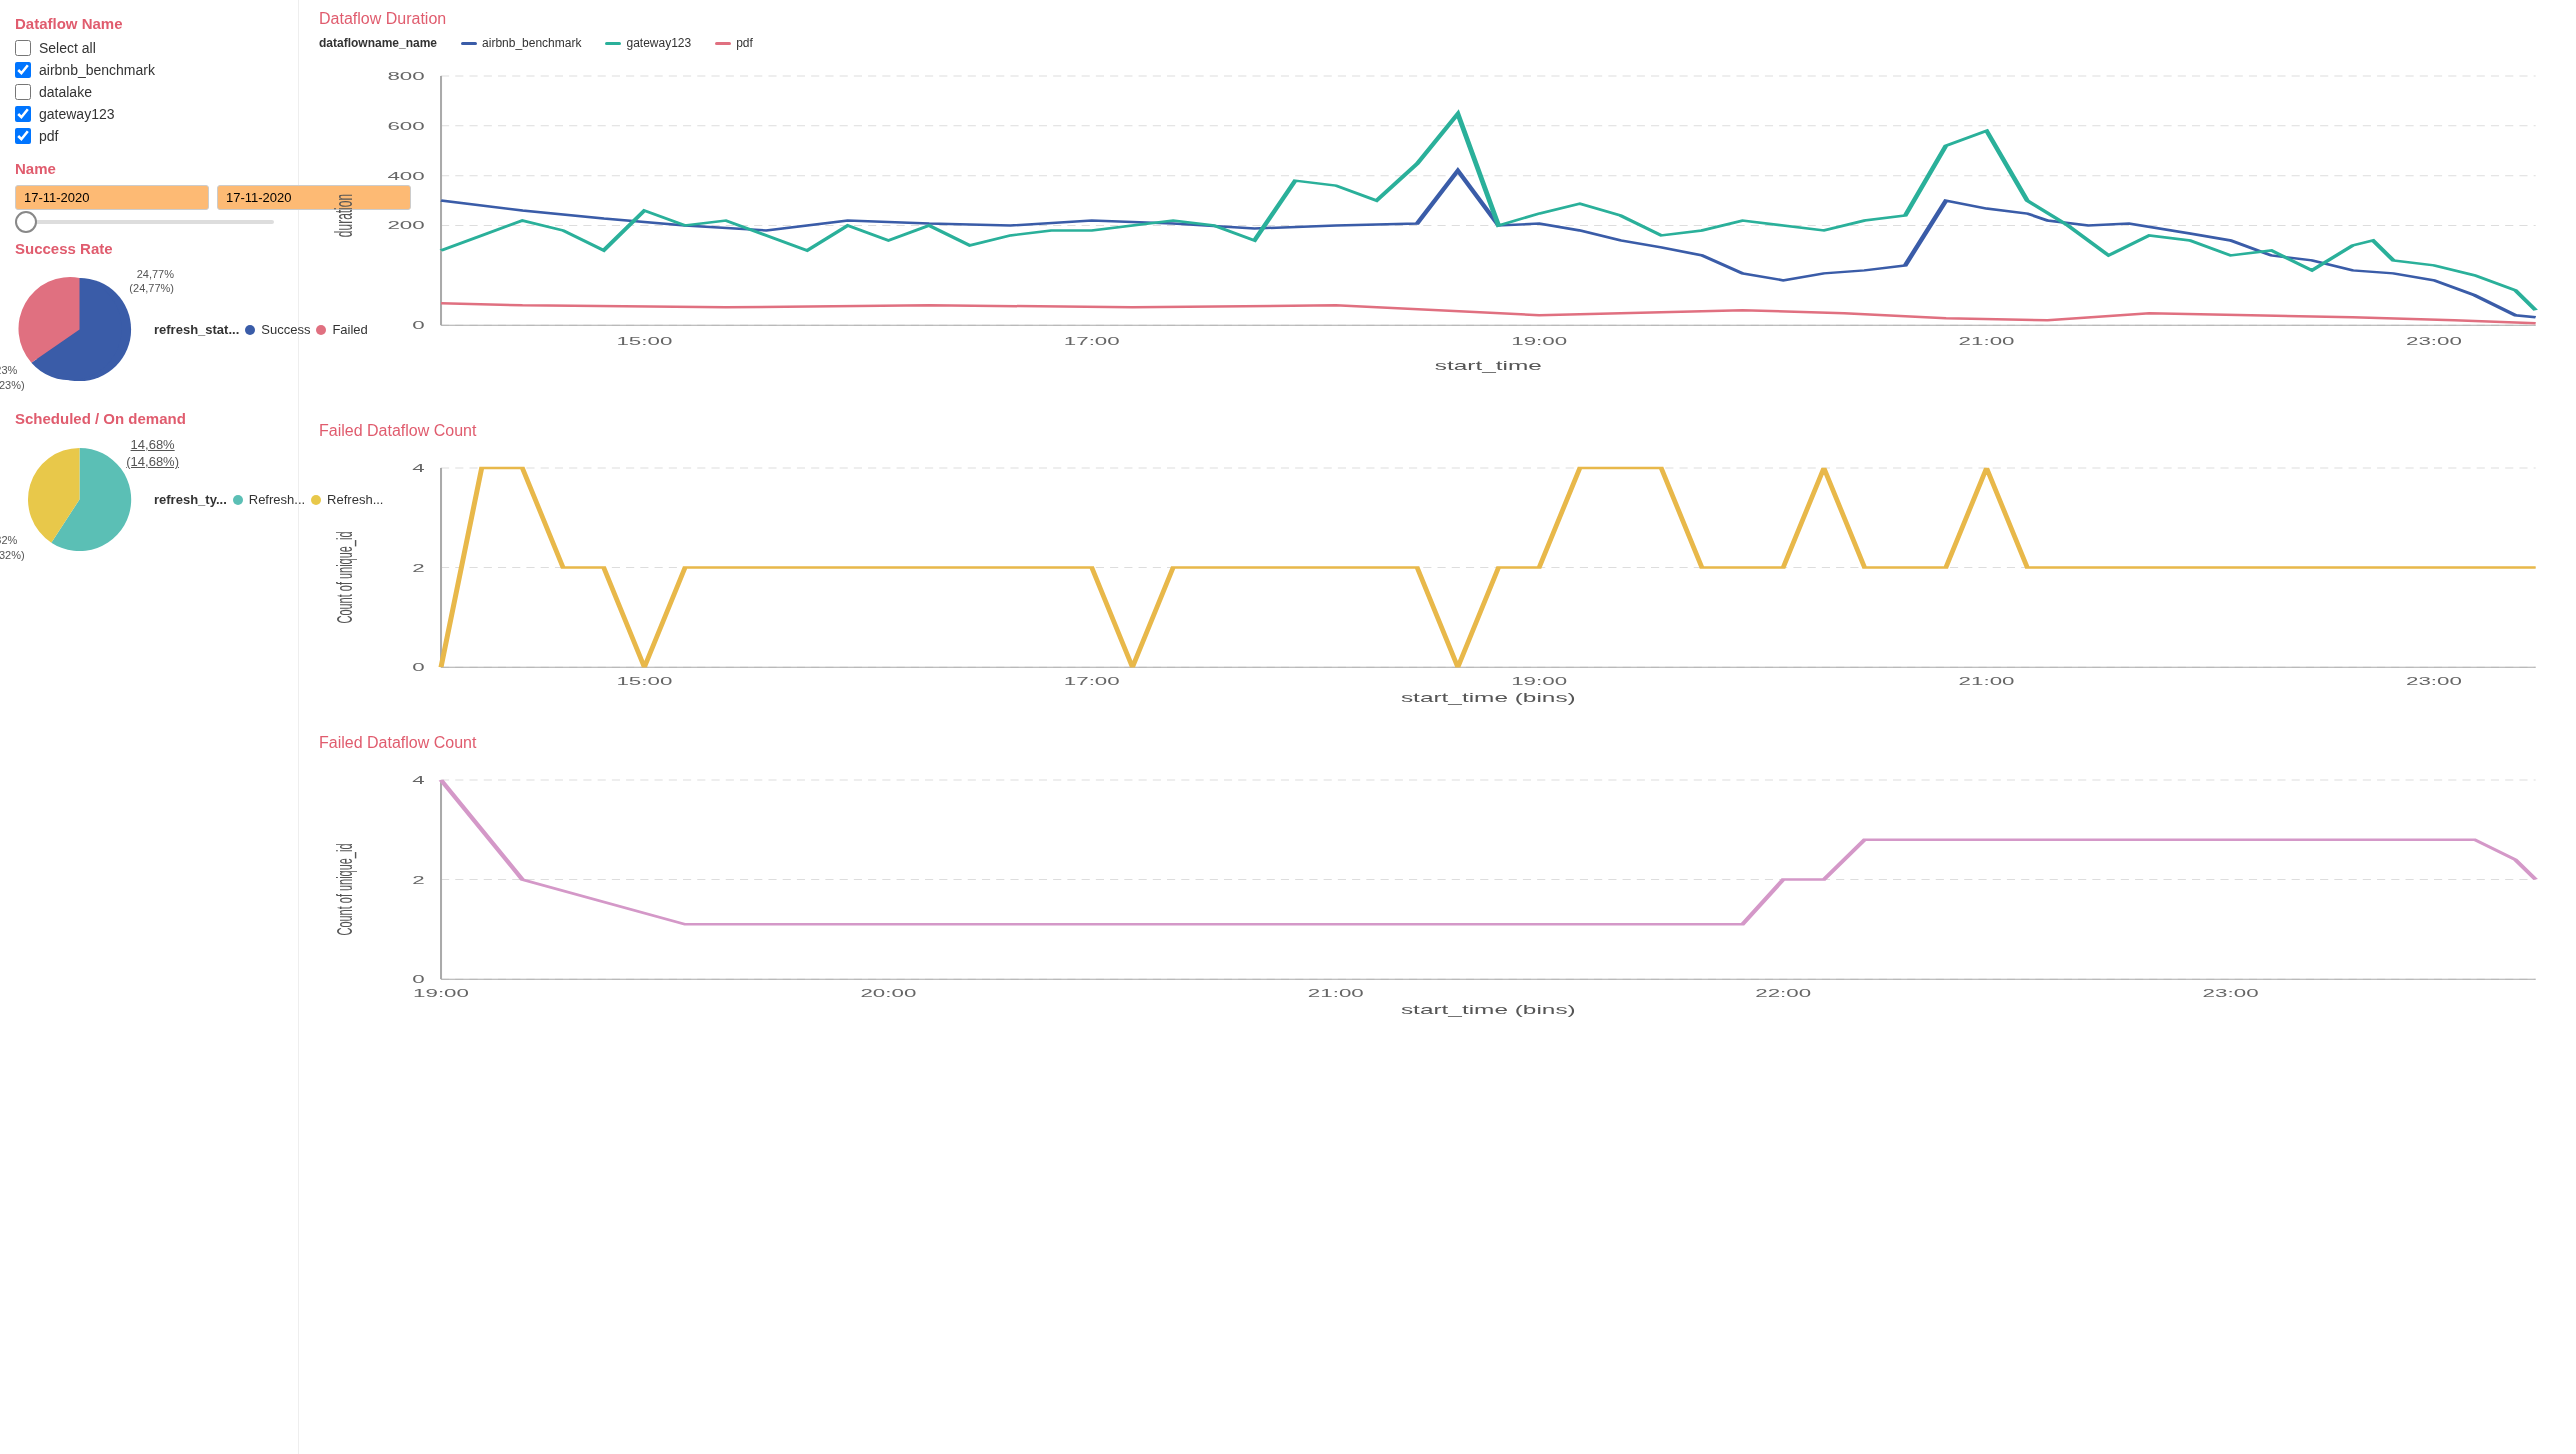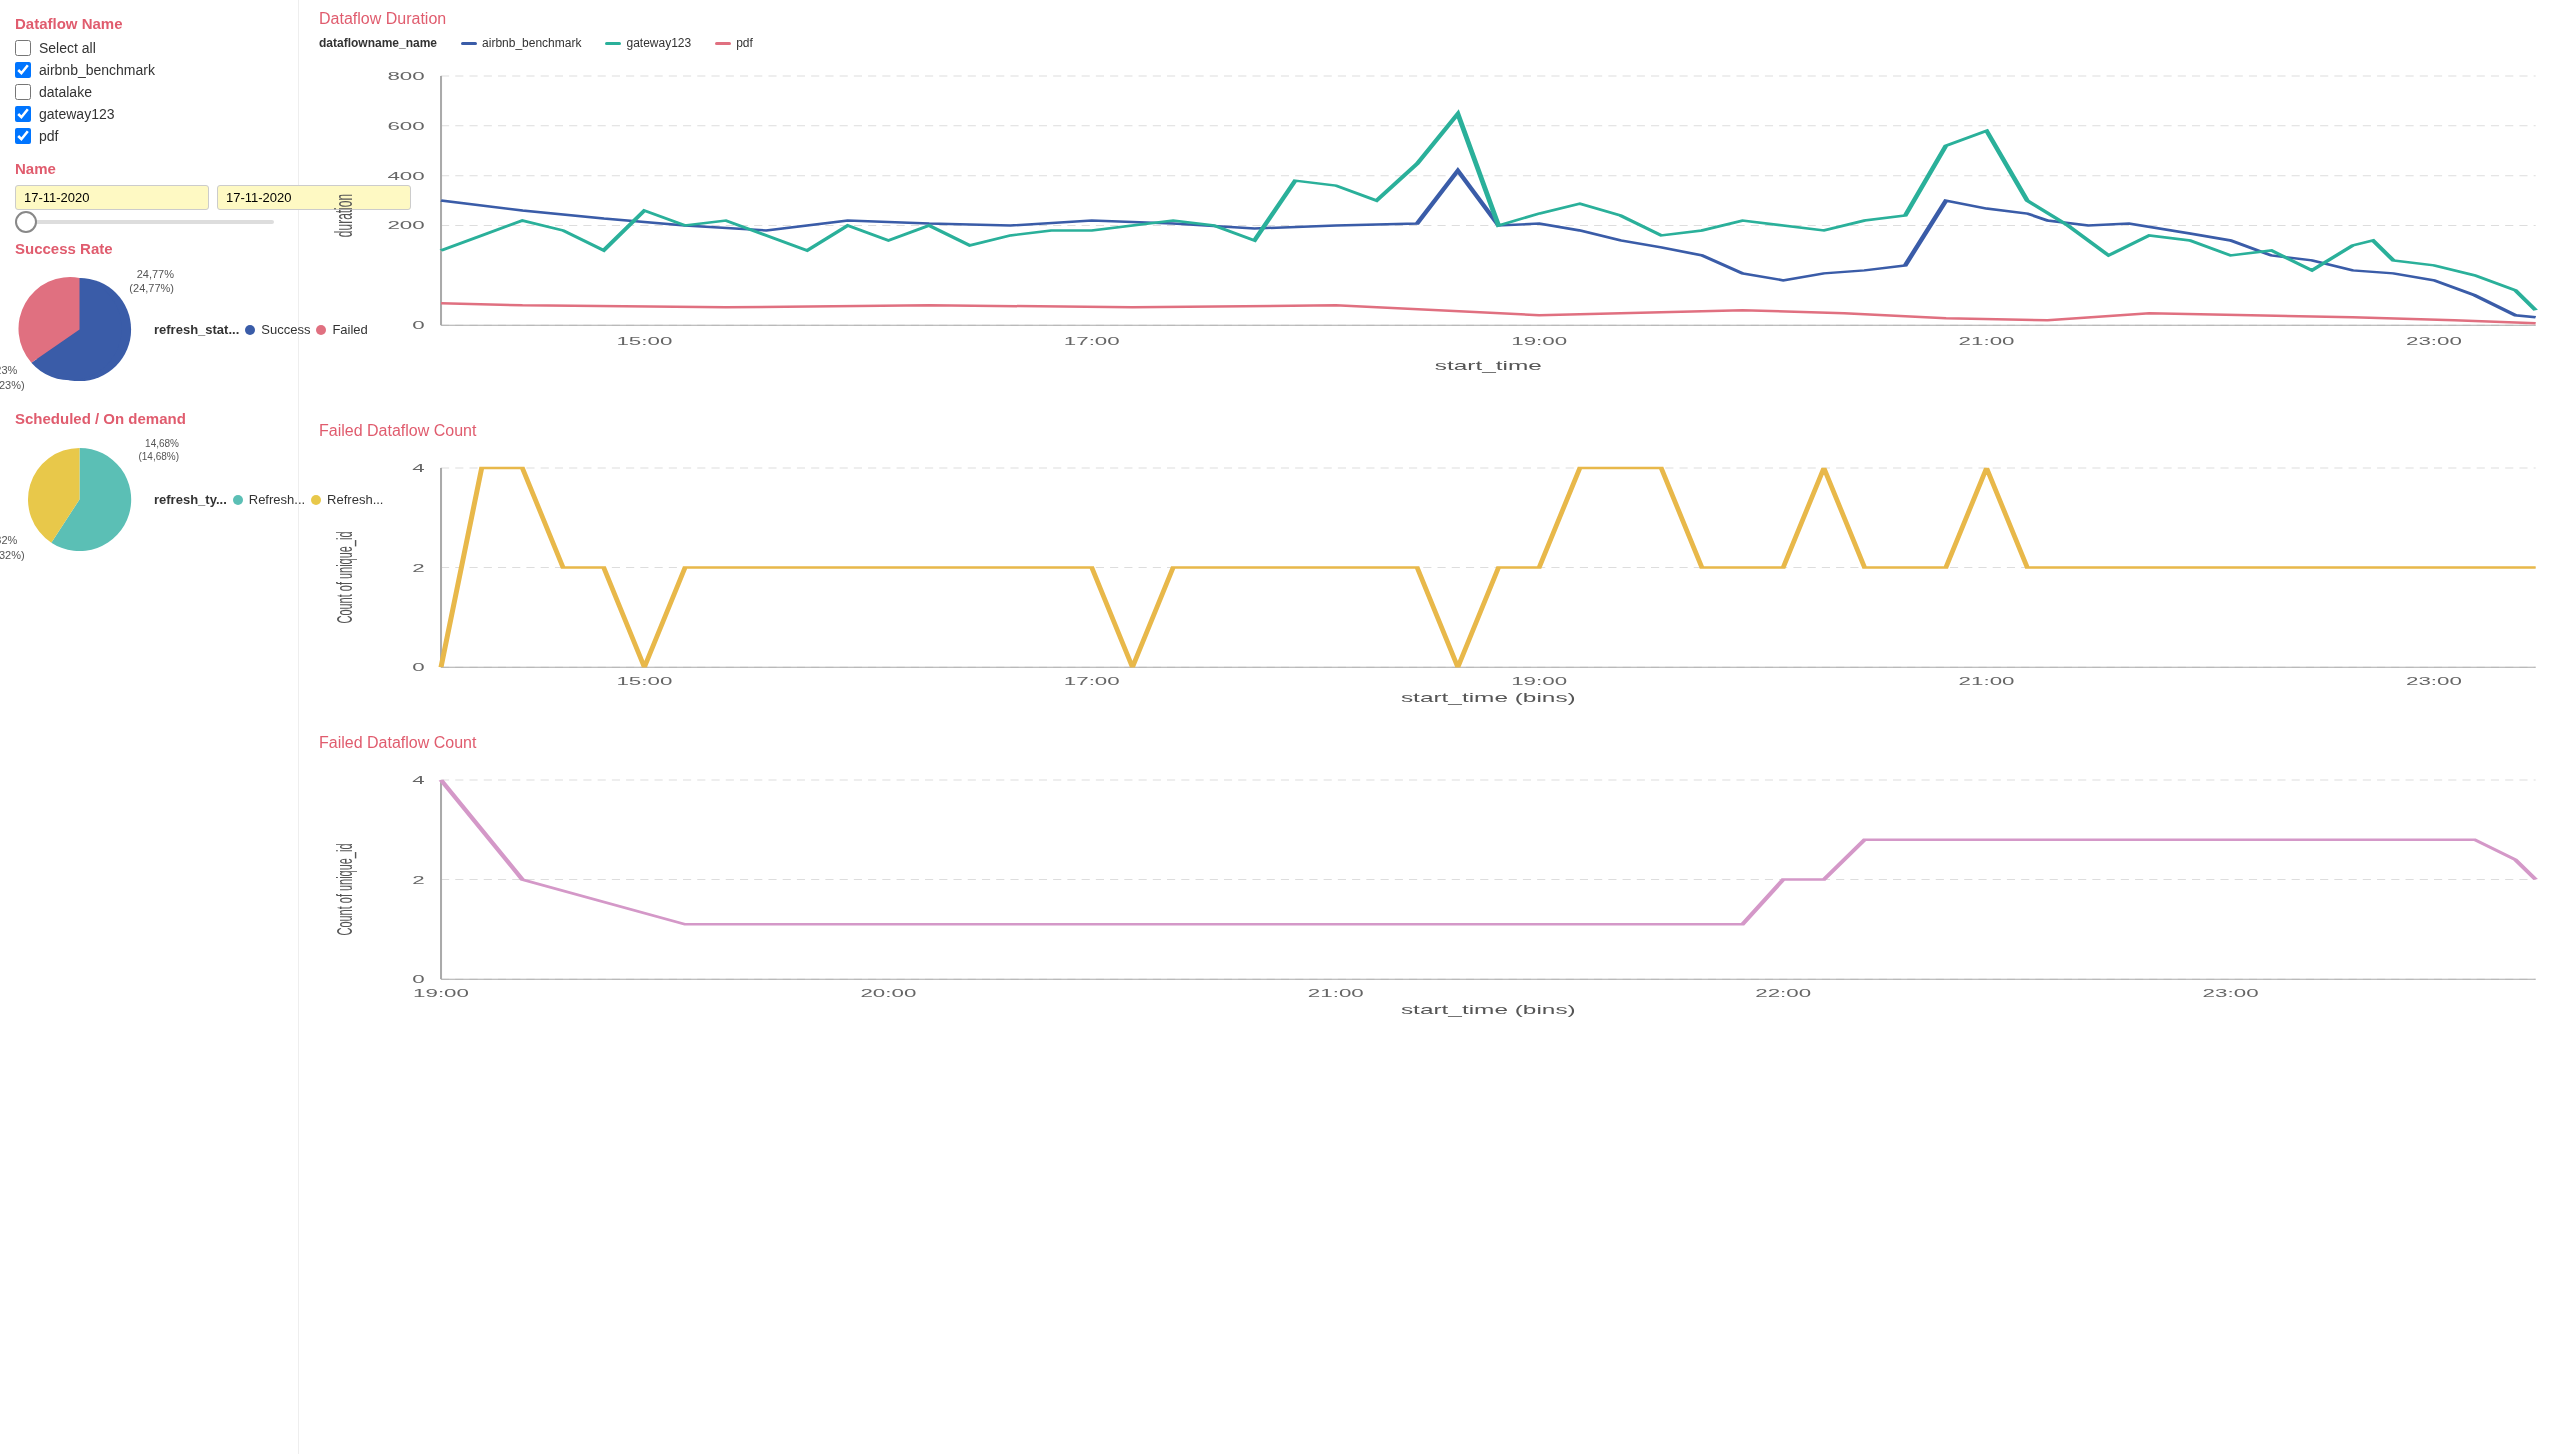--- a/index.html
+++ b/index.html
@@ -11,21 +11,21 @@
     
     .section-title { color: #e05c6e; font-size: 15px; font-weight: 600; margin-bottom: 8px; margin-top: 5px; }
     
     .checkbox-group { display: flex; flex-direction: column; gap: 6px; }
     .checkbox-item { display: flex; align-items: center; gap: 8px; cursor: pointer; }
     .checkbox-item input[type="checkbox"] { width: 16px; height: 16px; cursor: pointer; }
     .checkbox-label { font-size: 14px; }
     
     .time-section { margin-top: 16px; }
     .date-inputs { display: flex; gap: 8px; margin-top: 6px; }
-    .date-input { padding: 4px 8px; border: 1px solid #ccc; border-radius: 3px; font-size: 13px; background: #fef9c3; }
+    .date-input { padding: 4px 8px; border: 1px solid #ccc; border-radius: 3px; font-size: 13px; background: #fdba74; }
     
     .slider-container { margin-top: 10px; position: relative; }
     .slider-track { width: 259px; height: 4px; background: #ddd; border-radius: 2px; margin-top: 8px; position: relative; }
     .slider-thumb { width: 22px; height: 22px; border-radius: 50%; border: 2px solid #888; background: #fff; position: absolute; top: -9px; left: 0; cursor: pointer; }
     
     .pie-section { margin-top: 16px; }
     .pie-wrapper { display: flex; align-items: center; gap: 10px; margin-top: 8px; }
     
     .pie-labels-side { display: flex; flex-direction: row; gap: 6px; }
     .pie-legend-title { font-weight: 700; font-size: 13px; }
@@ -128,21 +128,21 @@
     <div class="pie-section">
       <div class="section-title">Scheduled / On demand</div>
       <div class="pie-wrapper">
         <div style="position:relative; width:129px; height:129px;">
           <svg width="129" height="129" viewBox="0 0 130 130">
 
             <path d="M65,65 L65,13 A52,52 0 1,1 36.6,108.5 Z" fill="#5bbfb5"></path>
 
             <path d="M65,65 L36.6,108.5 A52,52 0 0,1 65,13 Z" fill="#e8c84a"></path>
           </svg>
-          <div style="position:absolute;top:2px;right:-35px;font-size:10px;color:#555;line-height:1.3;text-align:right;">14,68%<br>(14,68%)</div>
+          <div style="position:absolute;top:2px;right:-35px;font-size:13px;color:#555;line-height:1.3;text-align:center;text-decoration:underline;">14,68%<br>(14,68%)</div>
           <div style="position:absolute;bottom:2px;left:-35px;font-size:11px;color:#555;line-height:1.3;">85,32%<br>(85,32%)</div>
         </div>
         <div class="pie-labels-side">
           <div class="pie-legend-title">refresh_ty...</div>
           <div class="legend-item">
             <div class="legend-dot" style="background:#5bbfb5;"></div>
             <span>Refresh...</span>
           </div>
           <div class="legend-item">
             <div class="legend-dot" style="background:#e8c84a;"></div>

